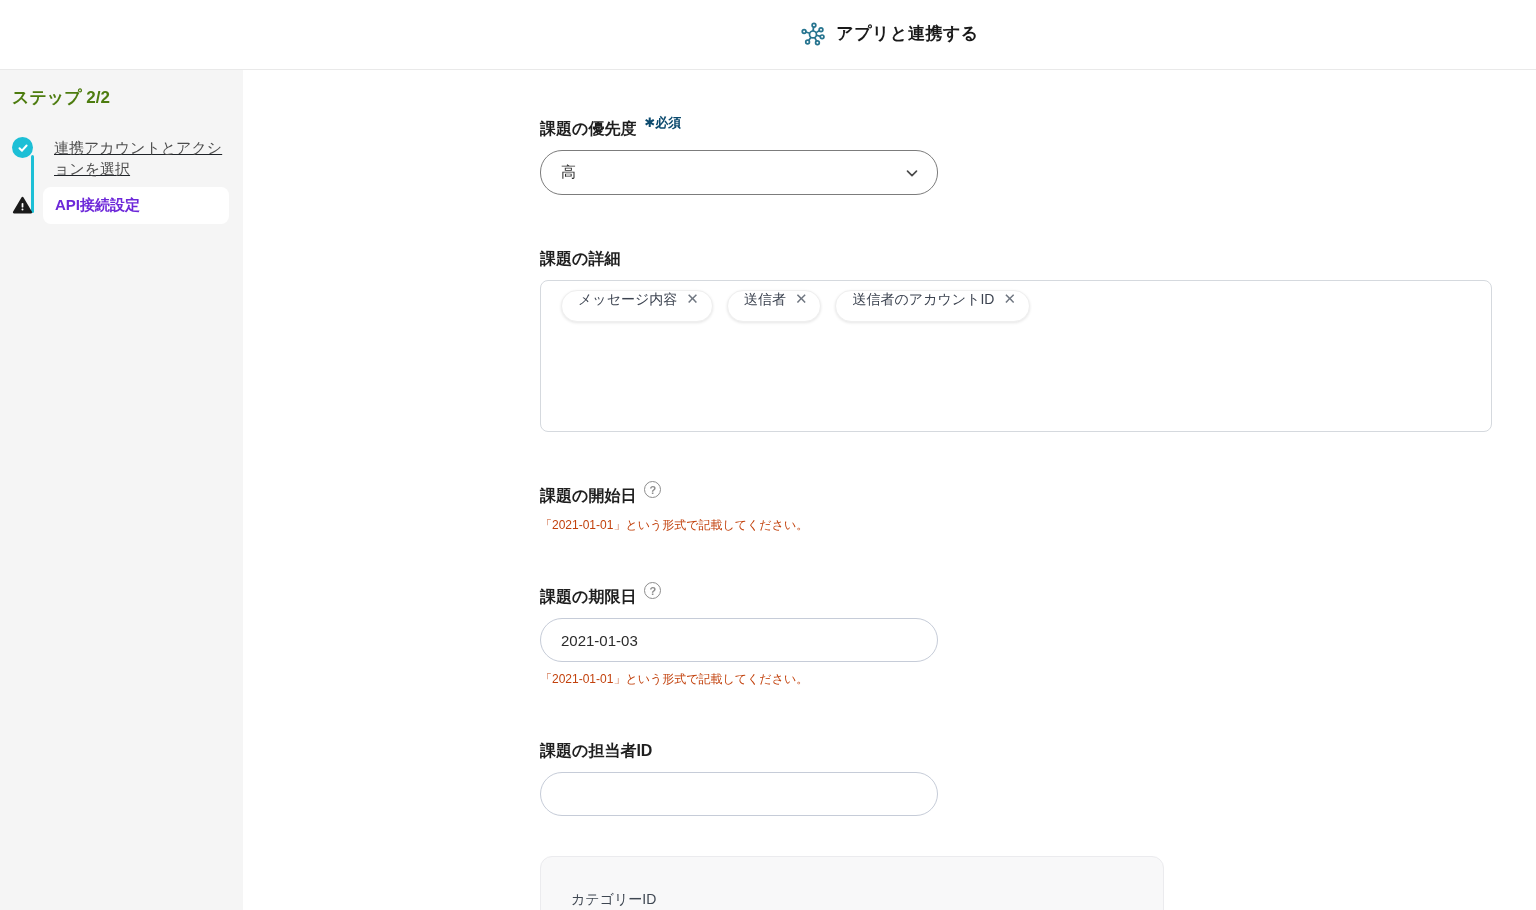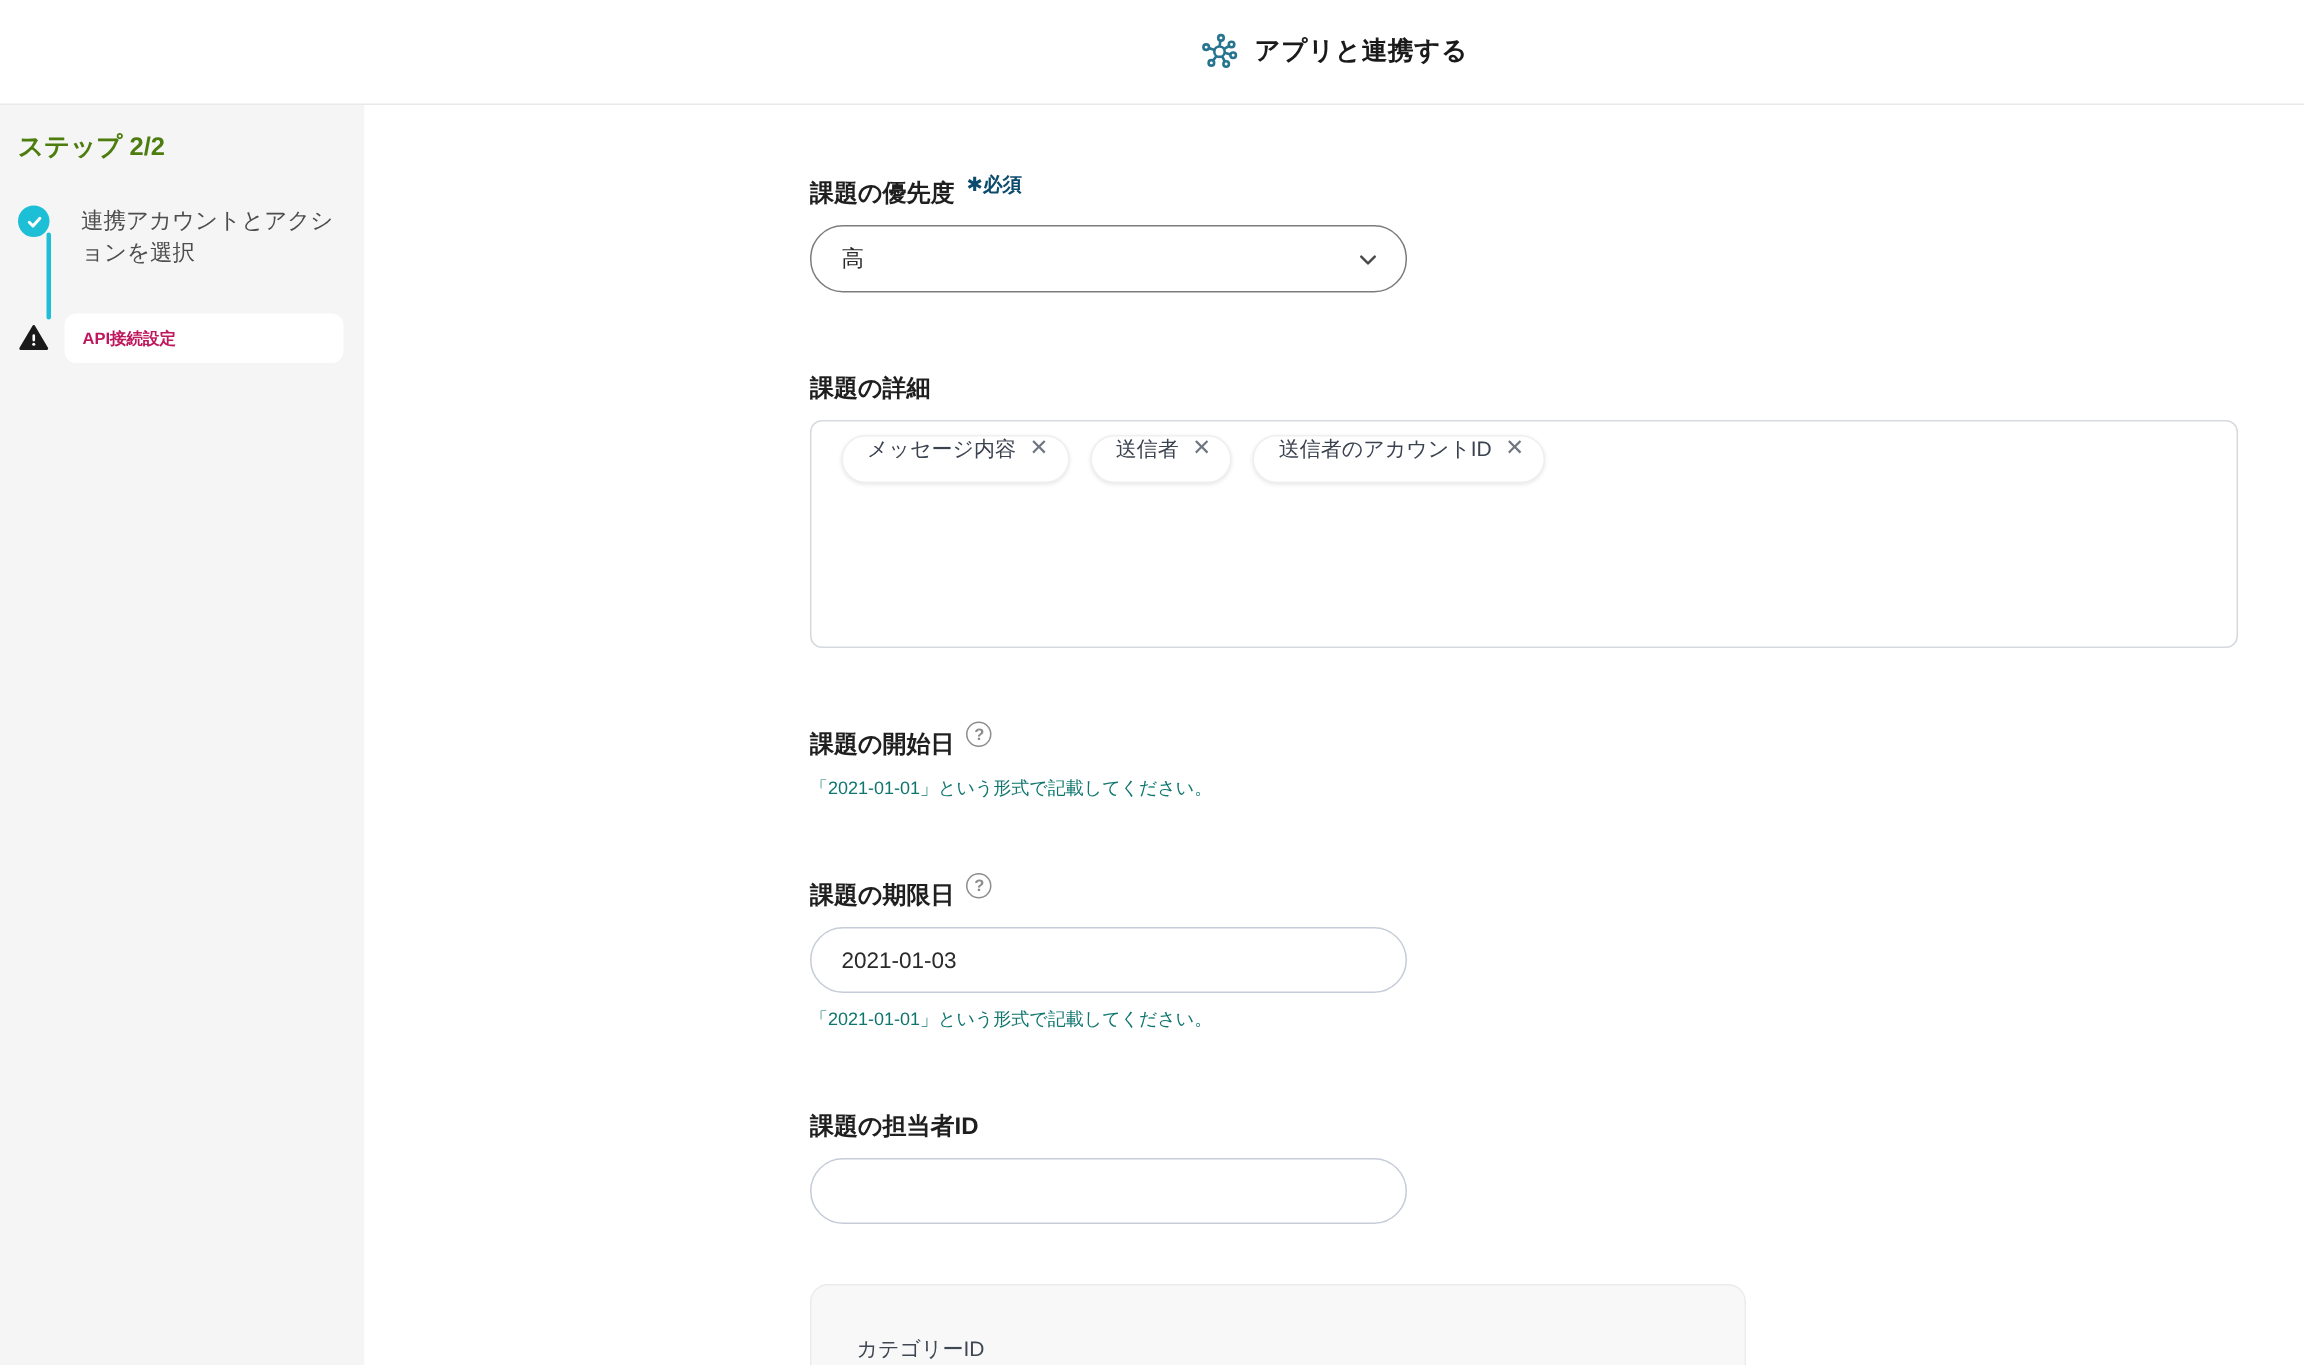--- a/index.html
+++ b/index.html
@@ -17,29 +17,29 @@
   .layout { display:flex; height:840px; }
   .sidebar { width:243px; background:#f5f5f5; padding:16px 14px 0 12px; flex-shrink:0; }
   .main { flex:1; background:#fff; padding:35px 0 0 297px; overflow:hidden; }
 
   
   .step-heading { font-size:17px; font-weight:bold; color:#4d7c0f; margin-bottom:28px; }
   .steps { position:relative; }
   .step-line { position:absolute; left:19px; top:18px; width:3px; height:58px;
     background:#1cbfd6; border-radius:2px; }
   .step-row { display:flex; align-items:flex-start; position:relative; }
-  .step-row.done { margin-bottom:30px; }
+  .step-row.done { margin-bottom:8px;text-decoration:underline; }
   .check-circle { width:21px; height:21px; border-radius:50%; background:#1cbfd6;
     display:flex; align-items:center; justify-content:center; flex-shrink:0; }
   .step-text { margin-left:21px; font-size:15px; line-height:21px; color:#4d4d4d;
     padding-top:0; width:180px; }
   .step-row.current { align-items:center; }
   .warn-icon { width:21px; height:21px; flex-shrink:0; }
   .step-card { margin-left:10px; background:#fff; border-radius:8px; flex:1;
-    padding:9px 12px; font-size:11px; font-weight:bold; color:#be185d; }
+    padding:9px 12px; font-size:15px; font-weight:bold; color:#6d28d9; }
 
   
   .field { margin-bottom:40px; }
   .field-label-row { display:flex; align-items:center; gap:8px; margin-bottom:10px; }
   .field-label { font-size:16px; font-weight:bold; color:#1f1f1f;margin-top:14px; }
   .required { font-size:13px; font-weight:bold; color:#0c4a6e; }
   .help-icon { width:17px; height:17px; border-radius:50%; border:1.5px solid #8d8d8d;
     color:#8d8d8d; font-size:11px; font-weight:bold; display:inline-flex;
     align-items:center; justify-content:center; }
 
@@ -52,21 +52,21 @@
     background:#fff; padding:9px 20px; display:flex; align-items:flex-start; gap:14px; }
   .tag-pill { display:inline-flex; gap:9px; height:32px;
     background:#fff; border:1px solid #efefef; border-radius:17px; padding:0 13px 0 16px;
     box-shadow:0 1px 3px rgba(0,0,0,.10); }
   .tag-label { font-size:14px; color:#3c4350; }
   .tag-close { font-size:15px; color:#6f7680; cursor:pointer; line-height:1; }
 
   .text-input { width:398px; height:44px; border:1px solid #c6ccd8; border-radius:22px;
     background:#fff; padding:0 20px; font-size:15px; color:#2b2b2b; outline:none;
     font-family:"Liberation Sans","DejaVu Sans",sans-serif; }
-  .helper-text { margin-top:9px; font-size:12px; color:#0f766e; }
+  .helper-text { margin-top:9px; font-size:12px; color:#c2410c; }
   .field.with-helper { margin-bottom:39px; }
 
   .category-box { width:624px; height:120px; background:#f8f8f9; border:1px solid #ebebee;
     border-radius:12px; padding:34px 30px 0 30px; }
   .sub-label { font-size:14px; color:#3f4752; margin-bottom:10px; }
 </style>
 </head>
 <body>
 
 <div class="header">

